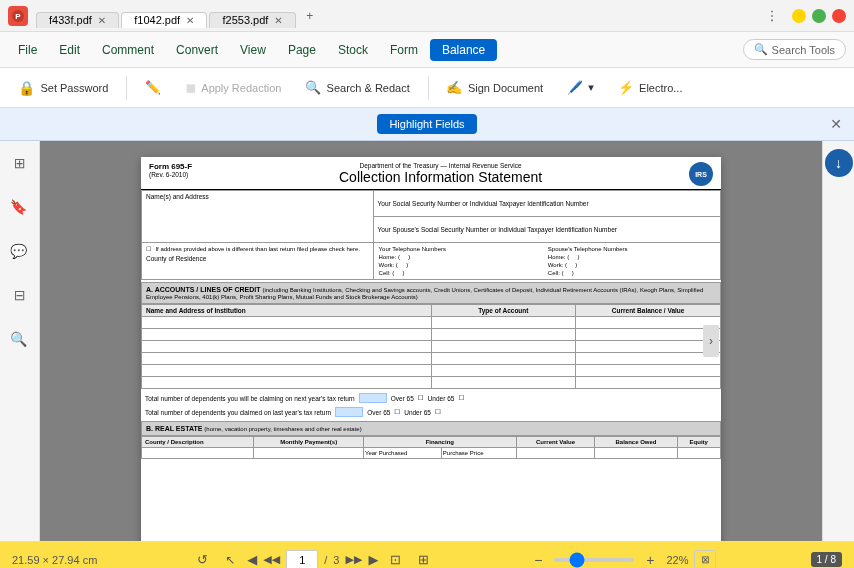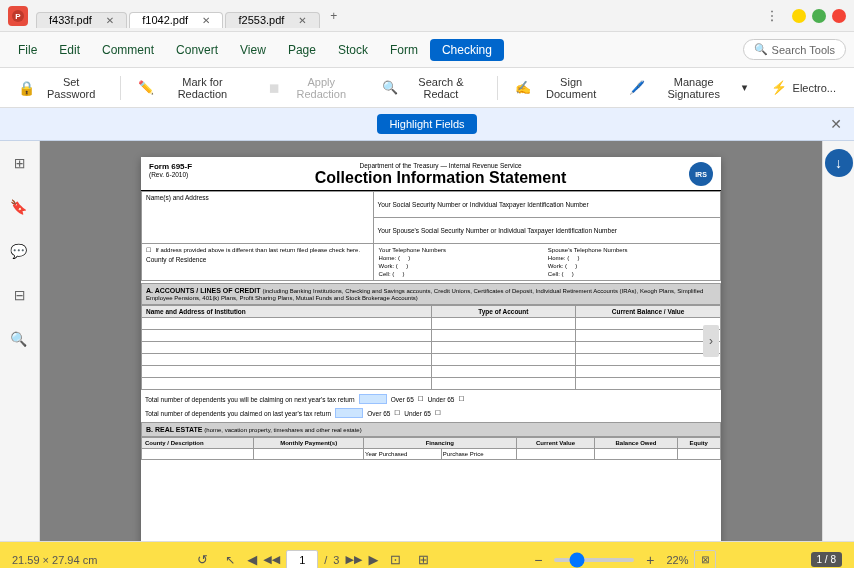--- a/index.html
+++ b/index.html
@@ -3,21 +3,21 @@
   <meta charset="utf-8">
   <style>
     * { margin: 0; padding: 0; box-sizing: border-box; }
     body { font-family: -apple-system, BlinkMacSystemFont, 'Segoe UI', Arial, sans-serif; font-size: 12px; background: #f0f0f0; width: 854px; height: 568px; overflow: hidden; }
 
     
     .title-bar { display: flex; align-items: center; background: #f3f3f3; height: 32px; border-bottom: 1px solid #ddd; padding: 0 8px; }
     .title-bar-left { display: flex; align-items: center; gap: 8px; flex: 1; }
     .app-icon { width: 20px; height: 20px; background: #e74c3c; border-radius: 4px; display: flex; align-items: center; justify-content: center; }
     .tabs { display: flex; gap: 2px; }
-    .tab { display: flex; align-items: center; background: #fff; border: 1px solid #ccc; border-bottom: none; border-radius: 4px 4px 0 0; padding: 0 12px; font-size: 11px; cursor: pointer; gap: 14px; max-width: 160px; margin-top: 8px; }
+    .tab { display: flex; align-items: center; background: #fff; border: 1px solid #ccc; border-bottom: none; border-radius: 4px 4px 0 0; padding: 0 12px; font-size: 11px; cursor: pointer; gap: 6px; max-width: 160px; margin-top: 8px; }
     .tab.active { background: #fff; z-index: 1; }
     .tab.inactive { background: #e8e8e8; }
     .tab-close { color: #666; font-size: 10px; cursor: pointer; }
     .tab-add { width: 24px; height: 24px; display: flex; align-items: center; justify-content: center; cursor: pointer; color: #666; }
     .title-bar-right { display: flex; align-items: center; gap: 6px; }
     .win-btn { width: 14px; height: 14px; border-radius: 50%; cursor: pointer; display: flex; align-items: center; justify-content: center; font-size: 8px; }
     .win-btn.minimize { background: #ffd600; }
     .win-btn.maximize { background: #4caf50; }
     .win-btn.close { background: #f44336; }
     .win-btn-sq { width: 28px; height: 24px; display: flex; align-items: center; justify-content: center; cursor: pointer; color: #555; font-size: 13px; }
@@ -96,53 +96,51 @@
 
 <div class="menu-bar">
   <span class="menu-item">File</span>
   <span class="menu-item">Edit</span>
   <span class="menu-item">Comment</span>
   <span class="menu-item">Convert</span>
   <span class="menu-item">View</span>
   <span class="menu-item">Page</span>
   <span class="menu-item">Stock</span>
   <span class="menu-item">Form</span>
-  <span class="menu-item active">Checking</span>
+  <span class="menu-item active">Balance</span>
   <div class="menu-search">
     <span>🔍</span>
     <span>Search Tools</span>
   </div>
 </div>
 
 <div class="toolbar">
   <button class="toolbar-btn">
     <span style="font-size:14px;">🔒</span>
     <span>Set Password</span>
   </button>
   <div class="toolbar-sep"></div>
   <button class="toolbar-btn">
     <span style="font-size:13px;">✏️</span>
-    <span>Mark for Redaction</span>
   </button>
   <button class="toolbar-btn" style="color:#aaa;">
     <span style="font-size:13px; opacity:0.4;">◼</span>
     <span style="color:#aaa;">Apply Redaction</span>
   </button>
   <button class="toolbar-btn">
     <span style="font-size:13px;">🔍</span>
     <span>Search &amp; Redact</span>
   </button>
   <div class="toolbar-sep"></div>
   <button class="toolbar-btn">
     <span style="font-size:13px;">✍️</span>
     <span>Sign Document</span>
   </button>
   <button class="toolbar-btn">
     <span style="font-size:13px;">🖊️</span>
-    <span>Manage Signatures</span>
     <span>▾</span>
   </button>
   <button class="toolbar-btn">
     <span style="font-size:13px;">⚡</span>
     <span>Electro...</span>
   </button>
 </div>
 
 <div class="notif-bar">
   <button class="notif-btn">Highlight Fields</button>
@@ -165,21 +163,21 @@
 
       <div class="pdf-page">
 
         <div style="display:flex; justify-content:space-between; align-items:flex-start; padding:5px 8px 3px; border-bottom:1px solid #000;">
           <div>
             <div style="font-size:8px; font-weight:bold;">Form 695-F</div>
             <div style="font-size:6.5px;">(Rev. 6-2010)</div>
           </div>
           <div style="text-align:center; flex:1;">
             <div style="font-size:6.5px;">Department of the Treasury — Internal Revenue Service</div>
-            <div style="font-size:16px; font-weight:bold;">Collection Information Statement</div>
+            <div style="font-size:14px; font-weight:normal;">Collection Information Statement</div>
           </div>
           <div style="width:24px; height:24px; background:#1a5fa8; border-radius:50%; display:flex; align-items:center; justify-content:center; color:white; font-size:7px; font-weight:bold;">IRS</div>
         </div>
 
         <table style="width:100%; border-collapse:collapse; font-size:6.5px;">
           <tbody>
               <tr>
             <td rowspan="2" style="border:1px solid #999; padding:2px 4px; width:40%; vertical-align:top;">
               <div style="font-size:6.5px;">Name(s) and Address</div>
               <div style="height:40px;"></div>

